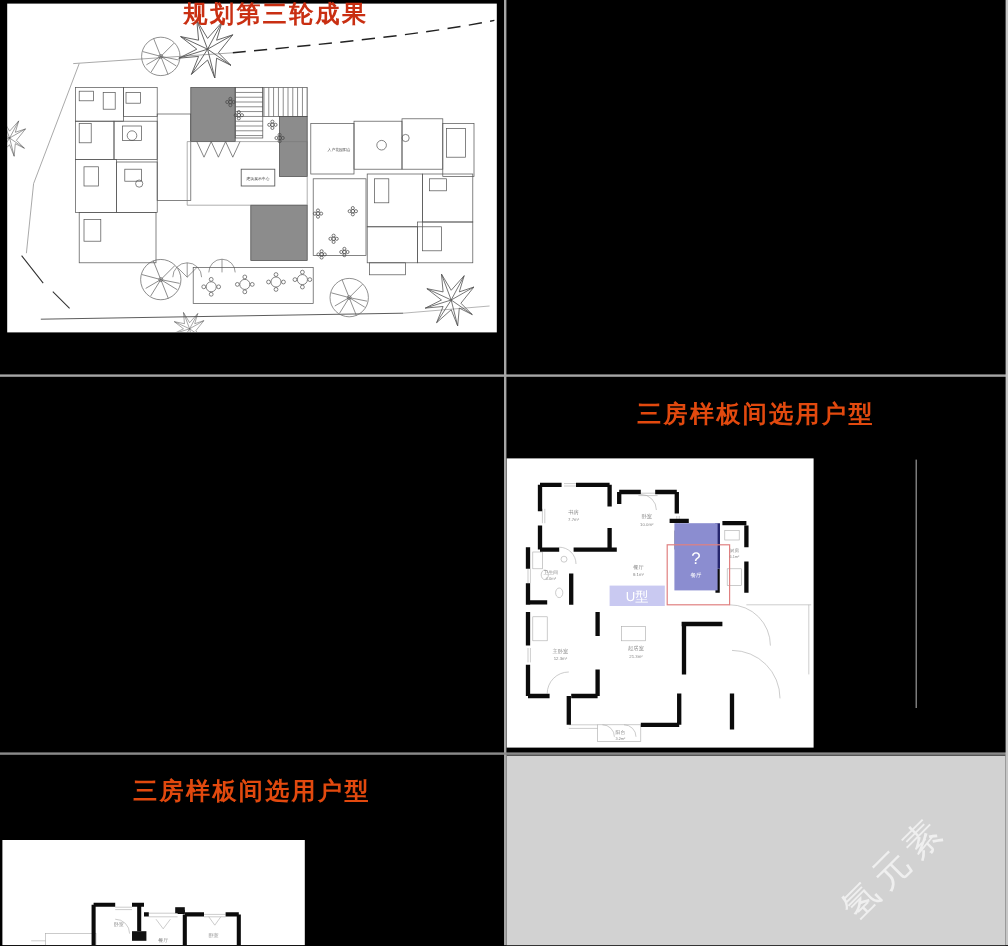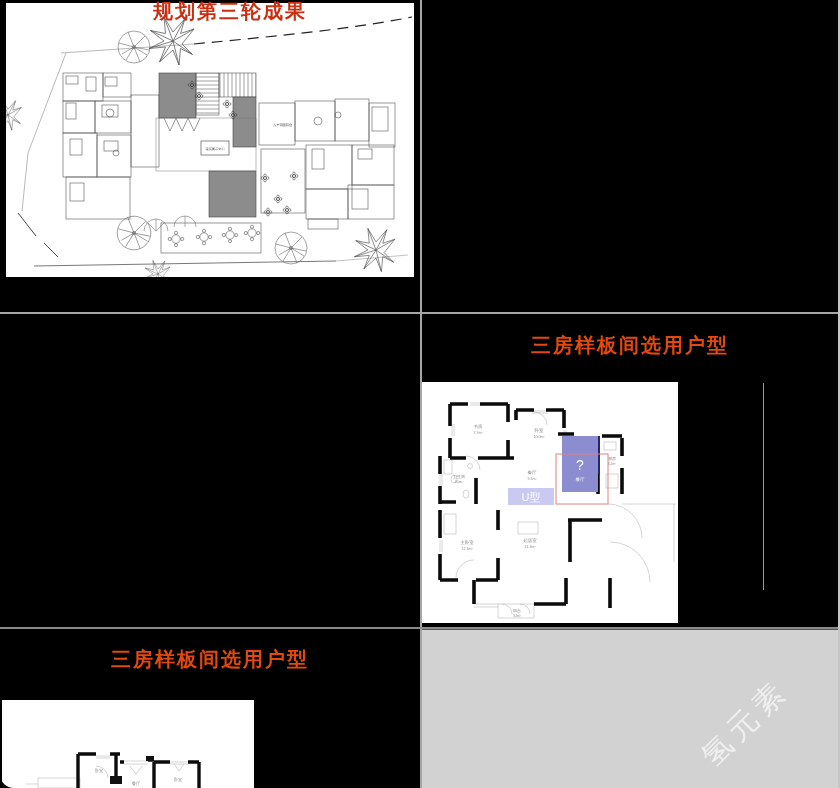--- a/index.html
+++ b/index.html
@@ -1,19 +1,19 @@
 <!DOCTYPE html>
 <html><head>
 <meta charset="utf-8">
 <style>
   html,body{margin:0;padding:0;background:#000;}
   #stage{position:relative;width:840px;height:788px;background:#000;overflow:hidden;
          font-family:"Liberation Sans","DejaVu Sans",sans-serif;}
   .cell{position:absolute;overflow:hidden;}
-  .cell-black{background:#000;border-radius:14px;}
+  .cell-black{background:#000;}
   .divider{position:absolute;background:#a6a6a6;z-index:40;}
   .right-strip{position:absolute;right:0;top:0;width:2px;height:788px;background:#c6c6c6;z-index:41;}
   .slide-title{position:absolute;width:100%;text-align:center;font-weight:bold;
                font-size:20px;letter-spacing:2px;z-index:10;}
   .title-red{color:#c92f12;}
   .title-orange{color:#e2490e;}
   .img-area{position:absolute;background:#ffffff;z-index:5;}
   .thin-vline{position:absolute;width:1px;background:#9a9a9a;z-index:6;}
   .cell-gray{background:#d2d2d2;border-top:1px solid #555;}
   .watermark{position:absolute;left:248px;top:48px;width:150px;height:90px;

